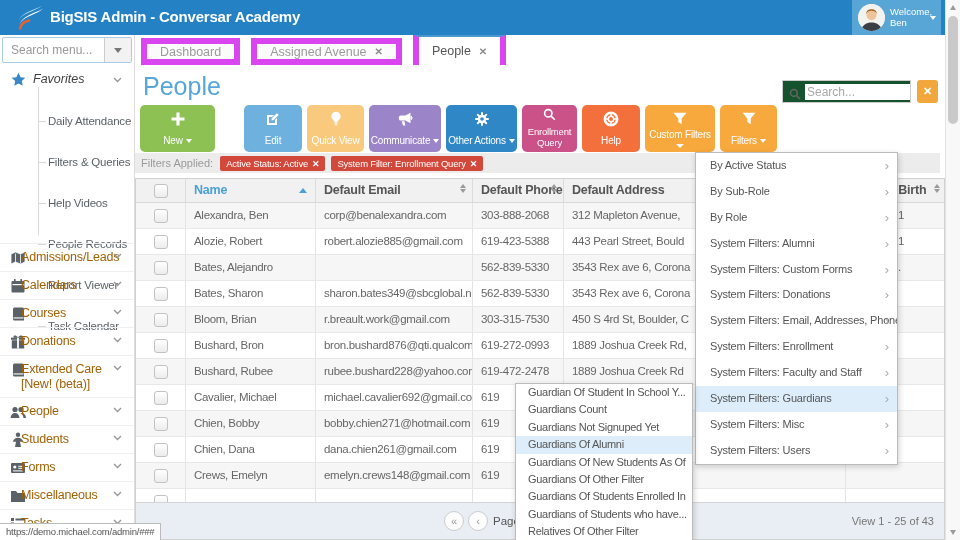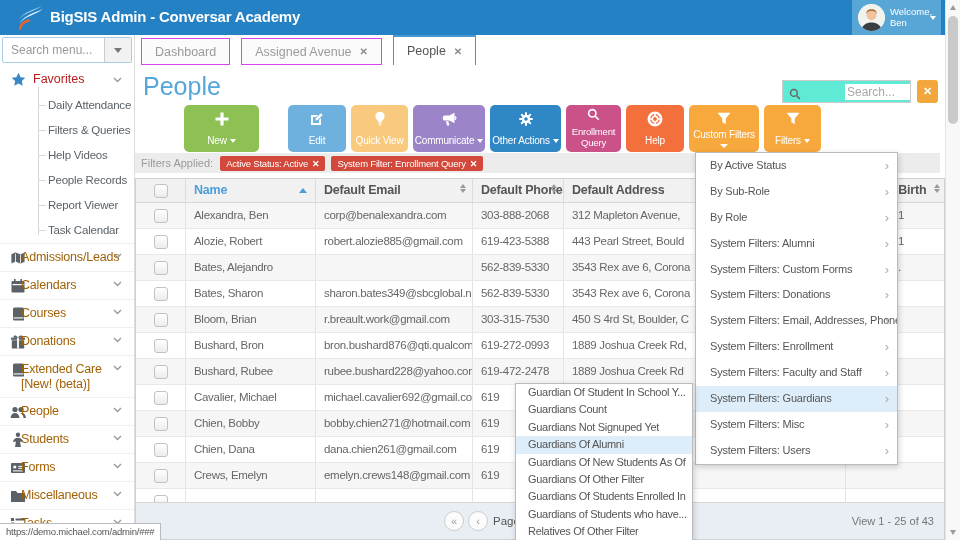--- a/index.html
+++ b/index.html
@@ -26,42 +26,42 @@
 
   
   .sidebar{position:absolute;left:0;top:35px;width:135px;height:505px;background:#fff;border-right:1px solid #ddd;}
   .menu-search{position:absolute;left:2px;top:2px;width:130px;height:26px;border:1px solid #a9cde4;border-radius:2px;display:flex;background:#fff;}
   .menu-search input{flex:1;min-width:0;border:0;outline:none;padding:0 0 0 8px;font-size:12px;color:#555;font-family:inherit;background:transparent;}
   .menu-search input::placeholder{color:#999;}
   .ms-btn{width:27px;background:#f2f2f2;border-left:1px solid #ccc;display:flex;align-items:center;justify-content:center;cursor:pointer;}
   .ms-btn .dcaret{width:0;height:0;border-left:4px solid transparent;border-right:4px solid transparent;border-top:5px solid #777;}
   .fav-header{position:absolute;left:0;top:32px;width:134px;height:26px;cursor:pointer;}
   .fav-header .icon{position:absolute;left:11px;top:5px;width:15px;height:15px;color:#3a87c8;}
-  .fav-header .lbl{position:absolute;left:33px;top:5px;font-size:12.5px;color:#b91c1c;}
+  .fav-header .lbl{position:absolute;left:33px;top:5px;font-size:12.5px;color:#404040;font-style:italic;}
   .chev{position:absolute;right:12px;top:10px;}
   .fav-list{position:absolute;left:0;top:58px;width:134px;}
   .fav-list::before{content:"";position:absolute;left:38px;top:-6px;height:148px;border-left:1px solid #d8d8d8;}
-  .fav-item{position:relative;height:25px;line-height:25px;padding-left:48px;font-size:11.5px;letter-spacing:-.2px;color:#5a6268;cursor:pointer;white-space:nowrap;}
+  .fav-item{position:relative;height:25px;line-height:25px;padding-left:48px;font-size:11.5px;letter-spacing:-.2px;color:#5a6268;cursor:pointer;white-space:nowrap;margin-top:16px;}
   .fav-item::before{content:"";position:absolute;left:38px;top:12px;width:8px;border-top:1px solid #d8d8d8;}
   .side-sections{position:absolute;left:0;top:208px;width:134px;}
   .section{position:relative;border-top:1px solid #f0f0f0;height:28px;cursor:pointer;}
   .section.tall{height:42px;}
   .section .icon{position:absolute;left:10px;top:6px;width:16px;height:16px;color:#5a6268;}
   .section .lbl{position:absolute;left:21px;top:6px;font-size:12.5px;letter-spacing:-.2px;color:#a16207;line-height:15px;white-space:nowrap;}
   .section .chev{top:9px;}
 
   
   .tabbar{position:absolute;left:135px;top:35px;width:810px;height:30px;background:#fff;display:flex;align-items:flex-end;padding-left:6px;}
-  .tab{display:inline-flex;align-items:center;height:27px;padding:0 13px;margin-right:11px;background:#fbfbfb;border:1px solid #d946ef;font-size:12.5px;color:#9a9a9a;cursor:pointer;white-space:nowrap;}
+  .tab{display:inline-flex;align-items:center;height:27px;padding:0 13px;margin-right:11px;background:#fbfbfb;border:6px solid #d946ef;font-size:12.5px;color:#9a9a9a;cursor:pointer;white-space:nowrap;}
   .tab .x{margin-left:8px;font-size:10px;color:#8a8a8a;font-weight:bold;}
   .tab.active{background:#fff;color:#555;border-bottom:0;border-top:2px solid #4a98cf;height:30px;}
 
   
   .page-title{position:absolute;left:143px;top:72px;font-size:25px;font-weight:300;color:#55a6db;}
-  .grid-search{position:absolute;left:782px;top:80px;width:129px;height:23px;border:1px solid #ccc;display:flex;align-items:center;background:#5eead4;gap:40px;}
+  .grid-search{position:absolute;left:782px;top:80px;width:129px;height:23px;border:1px solid #ccc;display:flex;align-items:center;background:#14532d;}
   .grid-search .sicon{width:12px;height:12px;margin:0 4px 0 6px;color:#666;flex:none;}
   .grid-search input{flex:1;min-width:0;border:0;outline:none;font-size:12px;color:#555;font-family:inherit;}
   .grid-search input::placeholder{color:#a8a8a8;}
   .gs-clear{position:absolute;left:917px;top:80px;width:21px;height:23px;background:#f2a73d;border-radius:3px;color:#fff;font-size:11px;font-weight:bold;text-align:center;line-height:23px;cursor:pointer;}
 
   
   .toolbar{position:absolute;left:140px;top:105px;height:47px;display:flex;gap:5px;}
   .tbtn{position:relative;height:47px;border-radius:5px;color:#fff;cursor:pointer;flex:none;}
   .ticon{position:absolute;left:0;right:0;top:6px;height:17px;display:flex;justify-content:center;}
   .ticon svg{width:16px;height:16px;}
@@ -337,21 +337,21 @@
       <svg viewBox="0 0 16 16" width="12" height="12" fill="none" stroke="#666" stroke-width="2">
           <circle cx="6.5" cy="6.5" r="4.5"></circle>
           <path d="M10 10l4.5 4.5"></path>
         </svg>
     </span>
     <input placeholder="Search..." style="">
   </div>
   <div class="gs-clear">✕</div>
 
   <div class="toolbar" id="toolbar">
-      <div class="tbtn" style="width: 75px; background: rgb(141, 193, 83); margin-left: 44px;">
+      <div class="tbtn" style="width: 75px; background: rgb(141, 193, 83);">
         <span class="ticon">
           <svg viewBox="0 0 16 16" fill="#fff">
             <path d="M6.4 1.5h3.2v4.9h4.9v3.2H9.6v4.9H6.4V9.6H1.5V6.4h4.9z"></path>
           </svg>
         </span>
         <span class="tlabel">New<span class="wcaret"></span></span>
       </div>
       <div class="tbtn" style="width: 58px; background: rgb(111, 177, 222); margin-left: 24px;">
         <span class="ticon">
           <svg viewBox="0 0 16 16" fill="#fff">

